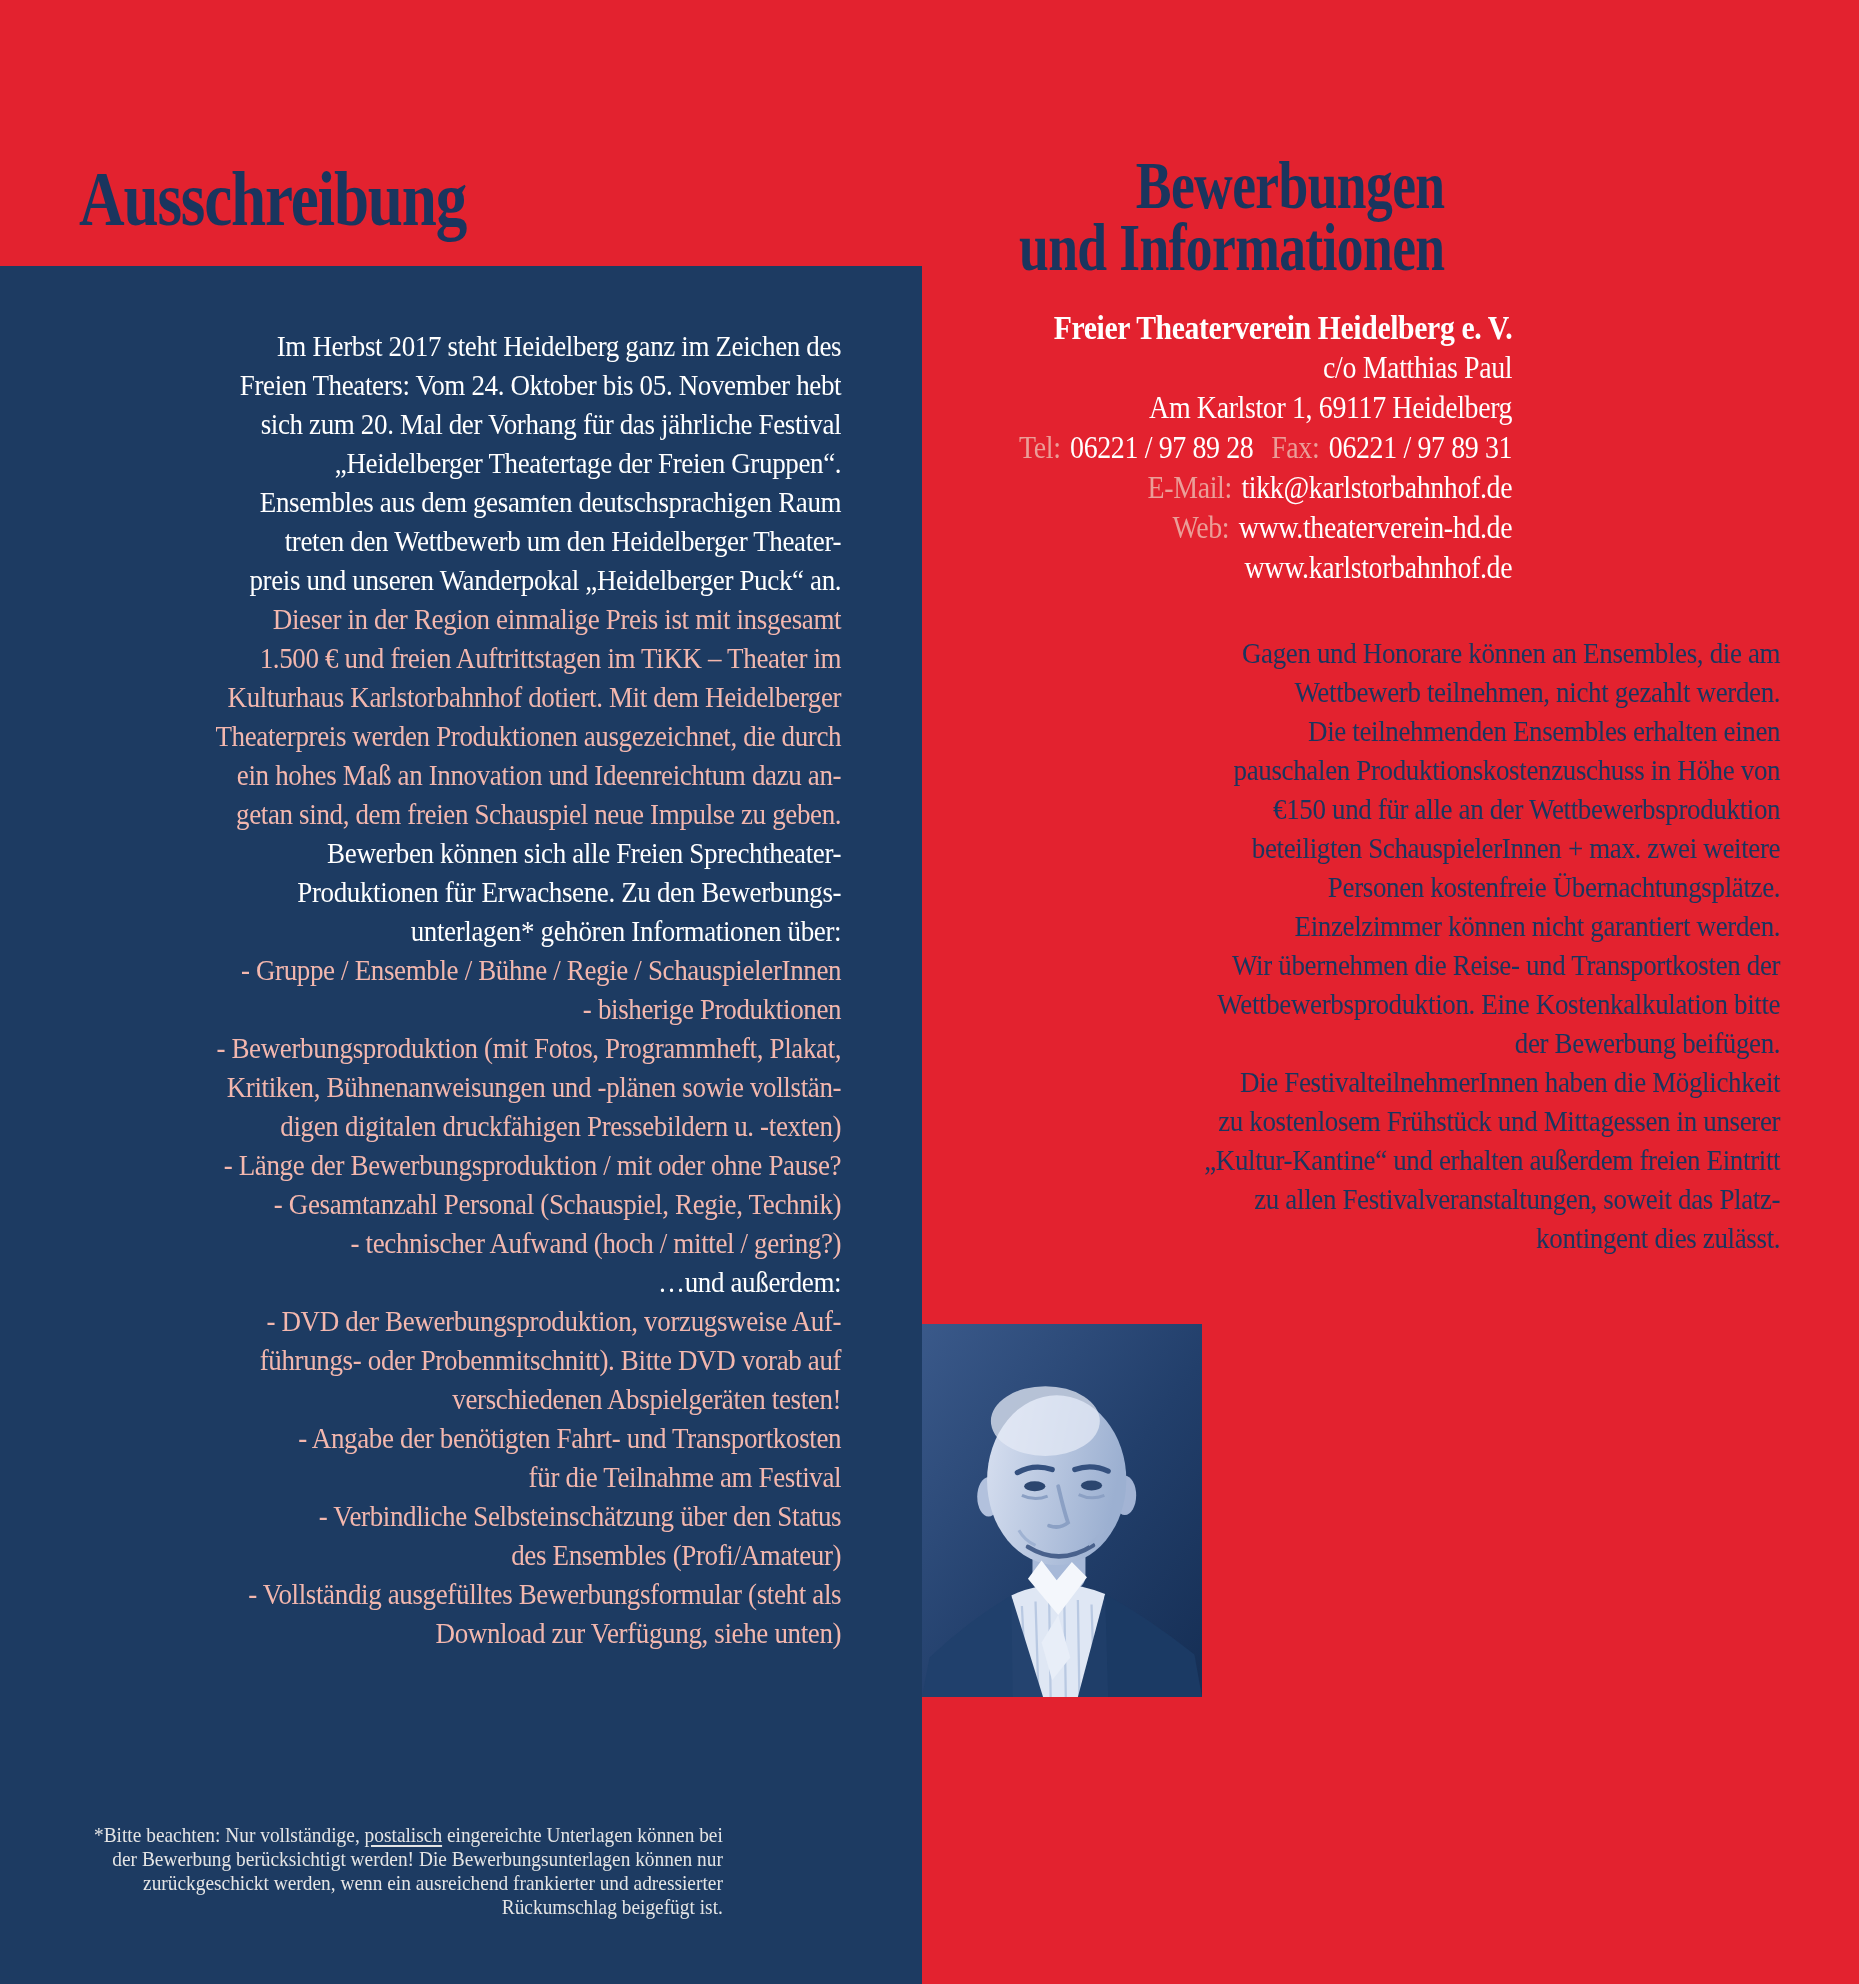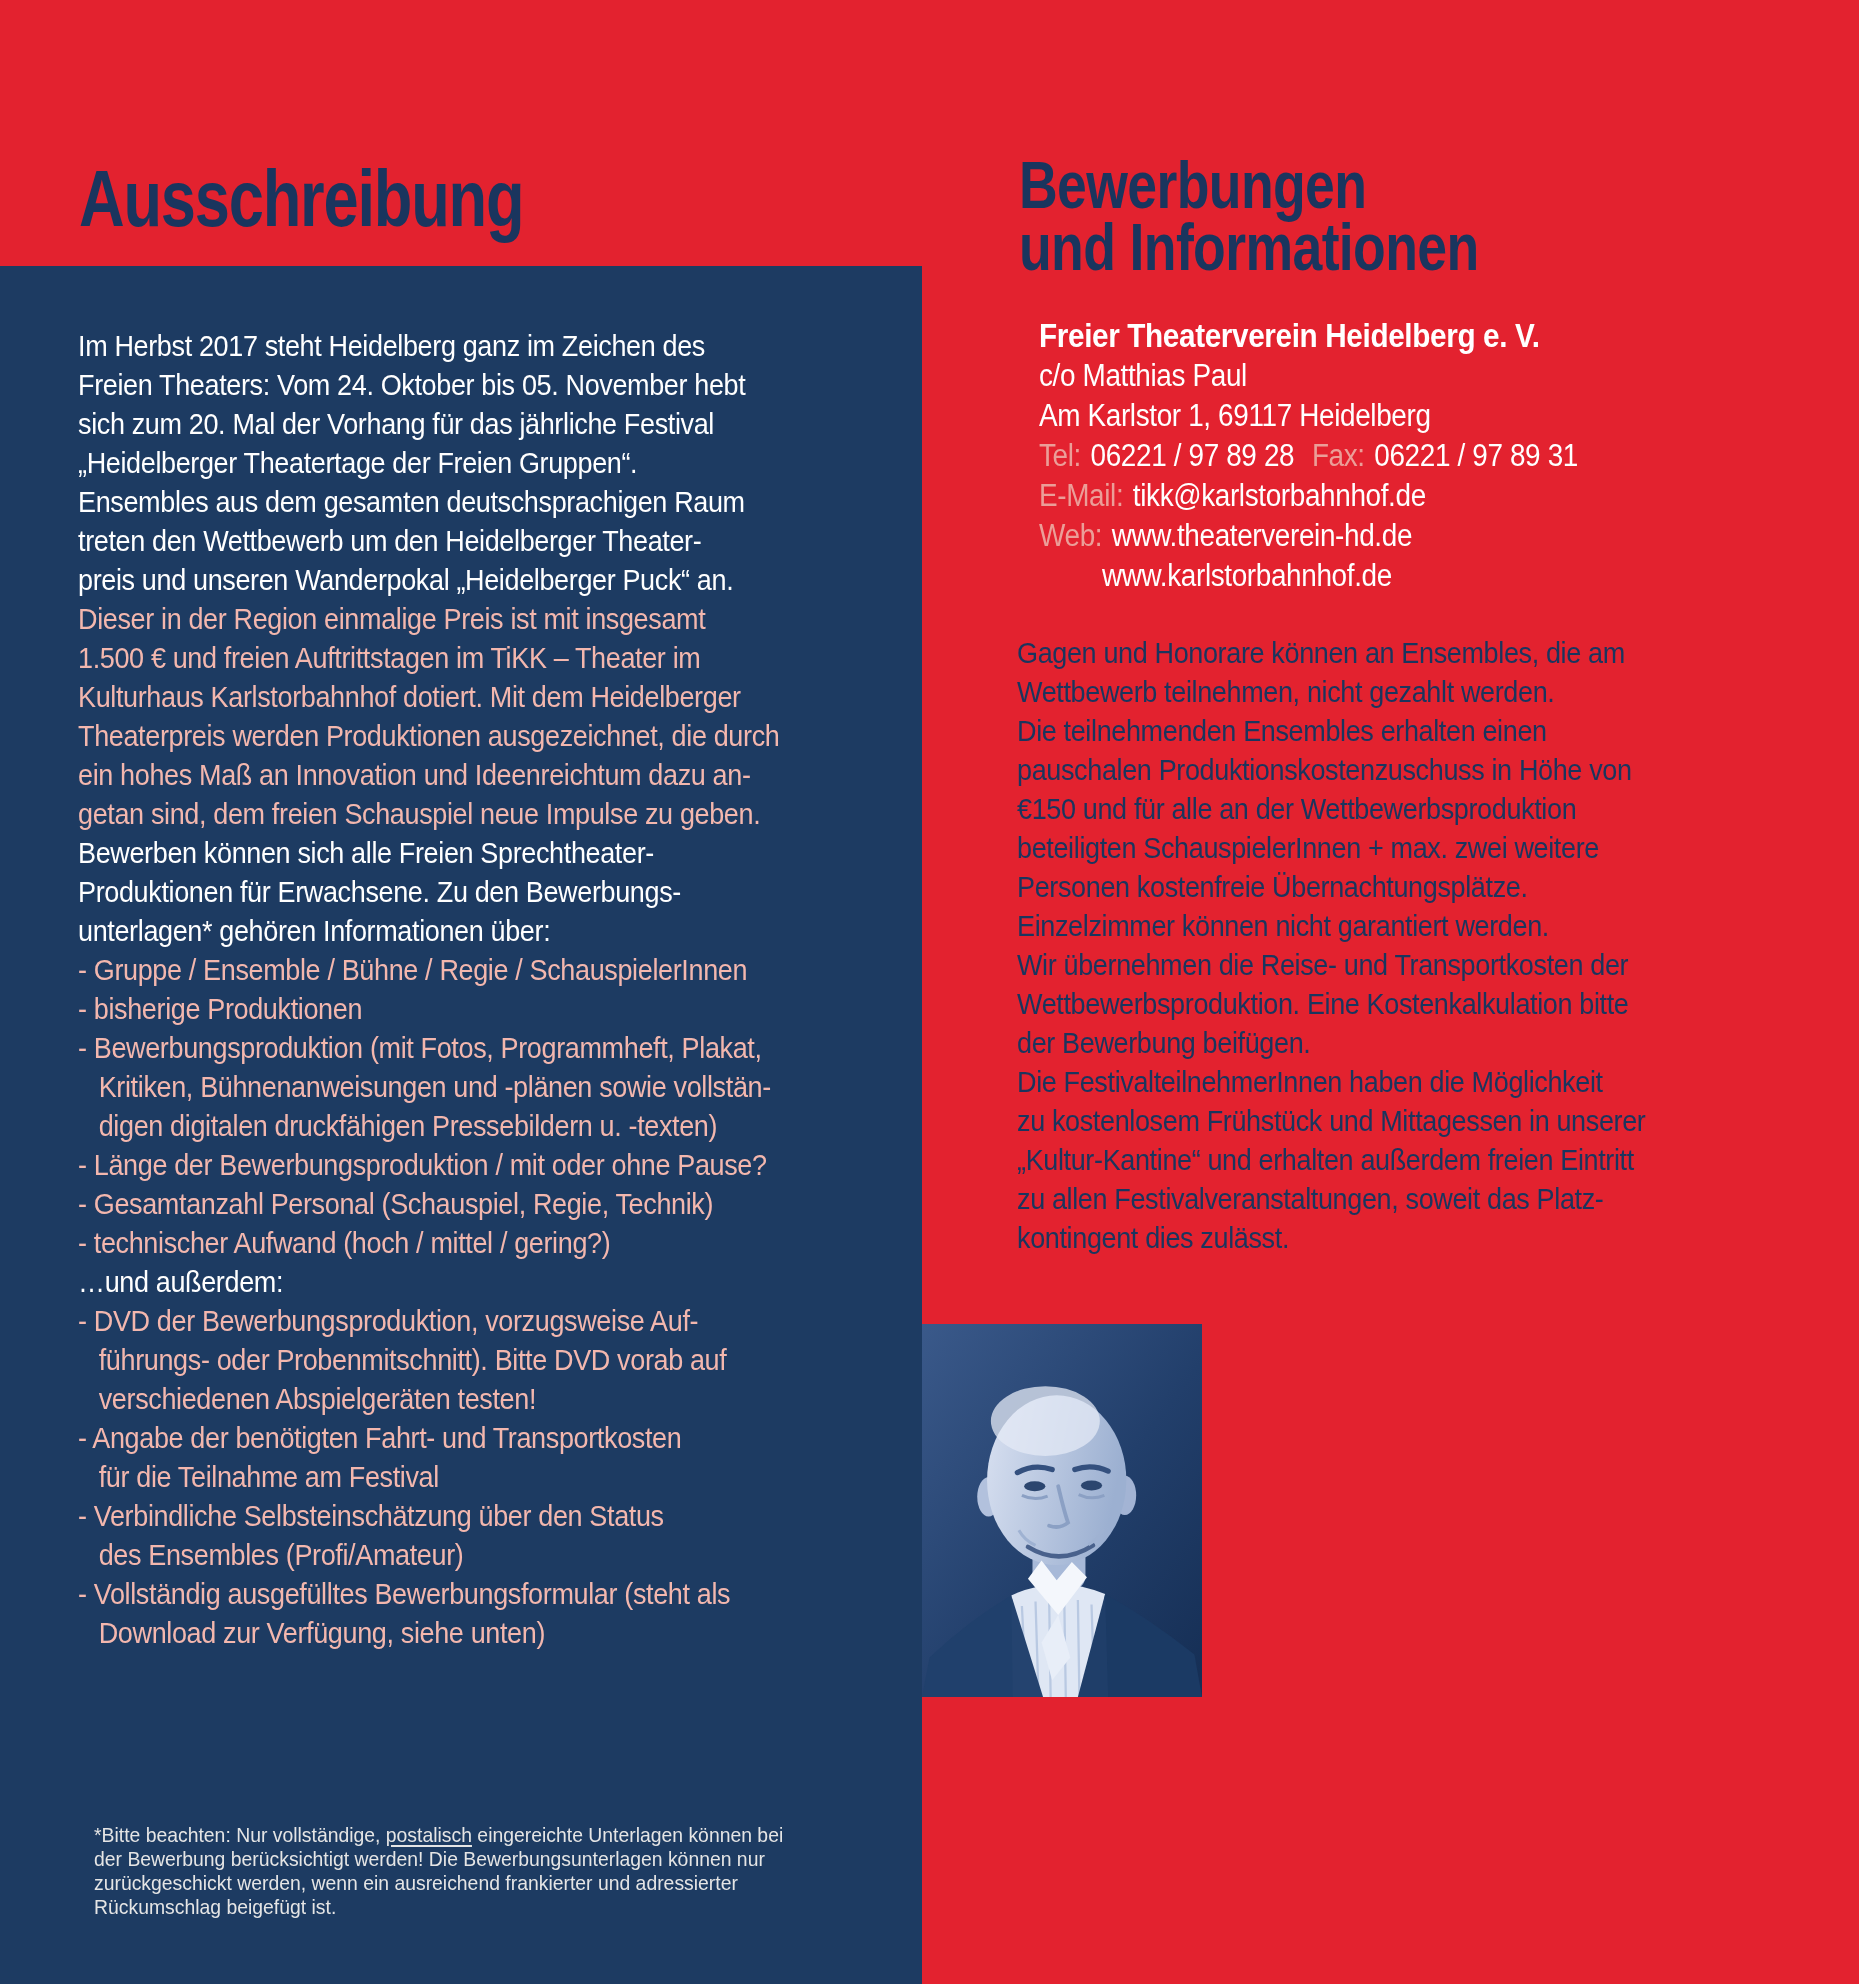--- a/index.html
+++ b/index.html
@@ -1,37 +1,37 @@
 <!DOCTYPE html>
 <html lang="de" style="font-size:12px"><head>
 <meta charset="utf-8">
 <style>
   html,body{margin:0;padding:0;background:#e3222f;}
   #page{position:relative;width:1860px;height:1985px;background:#e3222f;overflow:hidden;
-        font-family:Liberation Sans, sans-serif;}
+        font-family:Liberation Serif, serif;text-align:right;}
   .navy-panel{position:absolute;left:0;top:266px;width:922px;height:1719px;background:#1d3b62;}
 
   
   .h1{position:absolute;font-weight:bold;color:#1a355e;transform-origin:left top;white-space:nowrap;}
   .h1-left{left:79px;top:159px;font-size:79px;line-height:79px;letter-spacing:-1.5px;transform:scaleX(.80);}
   .h1-right{left:1019px;top:154px;font-size:67px;line-height:62px;letter-spacing:-0.8px;transform:scaleX(.80);}
 
   
   .ln{height:39px;line-height:39px;font-size:30px;letter-spacing:-0.4px;white-space:nowrap;
       transform:scaleX(.90);transform-origin:left center;}
   .white{color:#ffffff;}
   .pink{color:#f3b7ae;}
   .navytxt{color:#1a355e;}
   .cont{padding-left:23px;}
 
   .body-left{position:absolute;left:78px;top:317px;width:848px;margin-top:9px;}
   .body-right{position:absolute;left:1017px;top:633px;width:848px;}
 
   
-  .contact{position:absolute;left:1019px;top:316px;margin-left:20px;}
+  .contact{position:absolute;left:1019px;top:308px;}
   .contact .ln{height:40px;line-height:40px;font-size:31px;}
   .contact .bold{font-weight:bold;font-size:33px;}
   .lbl{color:#eb9e98;padding-right:10.6px;}
   .lbl2{color:#eb9e98;padding-left:19.7px;padding-right:10.6px;}
   .webindent{padding-left:70px;}
 
   
   .deadline{position:absolute;left:78px;top:1695px;color:#ffffff;}
   .deadline .ln{height:41px;line-height:41px;font-size:33px;font-weight:bold;letter-spacing:-0.4px;transform:scaleX(.92);}
   .deadline .note{font-size:24px;font-weight:normal;padding-left:12px;letter-spacing:0;}

